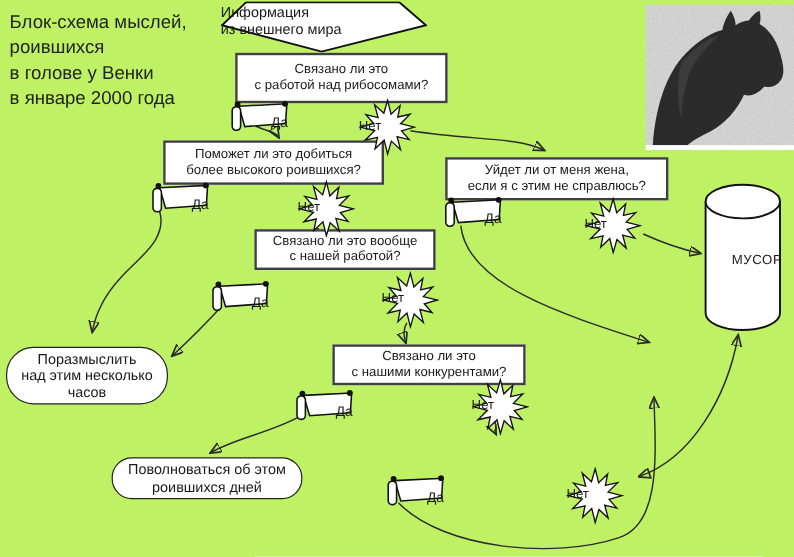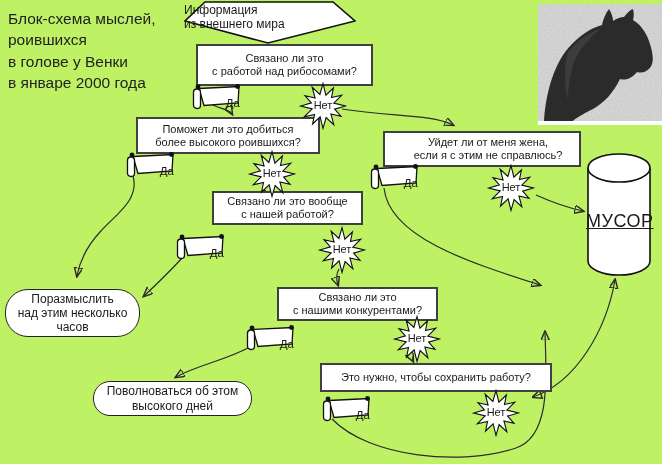--- a/index.html
+++ b/index.html
@@ -31,27 +31,27 @@
     font-size:12px;line-height:1.15;
   }
   
   .scroll{position:absolute;width:50px;height:27px;z-index:6;}
   .scroll .lbl{
     position:absolute;left:16px;top:3px;width:32px;text-align:right;font-size:11.5px;margin-top:11px;
   }
   
   .star{position:absolute;width:48px;height:48px;z-index:6;}
   .star .lbl{
-    position:absolute;left:0;top:17px;width:100%;text-align:center;font-size:11px;
+    position:absolute;left:0;top:17px;width:100%;text-align:left;font-size:11px;
   }
   
   #trash{position:absolute;left:586px;top:151px;width:66px;height:128px;z-index:5;}
   #trash .lbl{
     position:absolute;left:0;top:60px;width:100%;text-align:right;
-    font-size:18px;letter-spacing:.5px;text-decoration:underline;
+    font-size:11px;letter-spacing:.5px;
   }
   
   #horse{position:absolute;left:538px;top:4px;width:124px;height:121px;z-index:4;}
   
   #wires{position:absolute;left:0;top:0;width:662px;height:464px;z-index:3;}
   #wires path{fill:none;stroke:#2b2b2b;stroke-width:1.2px;}
   svg{display:block;}
 </style>
 </head>
 <body>
@@ -108,33 +108,32 @@
       <polygon points="21,1 149,1 171,20 84,42 1,20" fill="#fff" stroke="#111" stroke-width="1.6"></polygon>
     </svg>
     <div class="lbl txt">Информация
 из внешнего мира</div>
   </div>
 
   <div class="qbox txt" style="left:182px;top:44px;width:173px;height:38px;">Связано ли это
 с работой над рибосомами?</div>
   <div class="qbox txt" style="left:122px;top:117px;width:180px;height:33px;">Поможет ли это добиться
 более высокого роившихся?</div>
-  <div class="qbox txt" style="left:369px;top:131px;width:182px;height:32px;padding-left:12px;">Уйдет ли от меня жена,
+  <div class="qbox txt" style="left:357px;top:131px;width:182px;height:32px;">Уйдет ли от меня жена,
 если я с этим не справлюсь?</div>
   <div class="qbox txt" style="left:198px;top:191px;width:147px;height:30px;">Связано ли это вообще
 с нашей работой?</div>
   <div class="qbox txt" style="left:263px;top:287px;width:157px;height:30px;">Связано ли это
 с нашими конкурентами?</div>
-  <div class="qbox txt" style="left:306px;top:363px;width:228px;height:25px;">Это нужно, чтобы сохранить работу?</div>
 
   <div class="rnode txt" style="left:5px;top:289px;width:133px;height:46px;border-radius:23px;">Поразмыслить
 над этим несколько
 часов</div>
   <div class="rnode txt" style="left:93px;top:381px;width:157px;height:33px;border-radius:17px;">Поволноваться об этом
-высокого дней</div>
+роившихся дней</div>
 
   <div id="trash">
     <svg width="66" height="128" viewBox="0 0 66 128">
       <path d="M 2,17 L 2,110 A 31,14 0 0 0 64,110 L 64,17" fill="#fff" stroke="#111" stroke-width="1.6"></path>
       <ellipse cx="33" cy="17" rx="31" ry="14" fill="#fff" stroke="#111" stroke-width="1.6"></ellipse>
     </svg>
     <div class="lbl">МУСОР</div>
   </div>
 
   <div class="scroll" style="left:192px;top:83px;">

